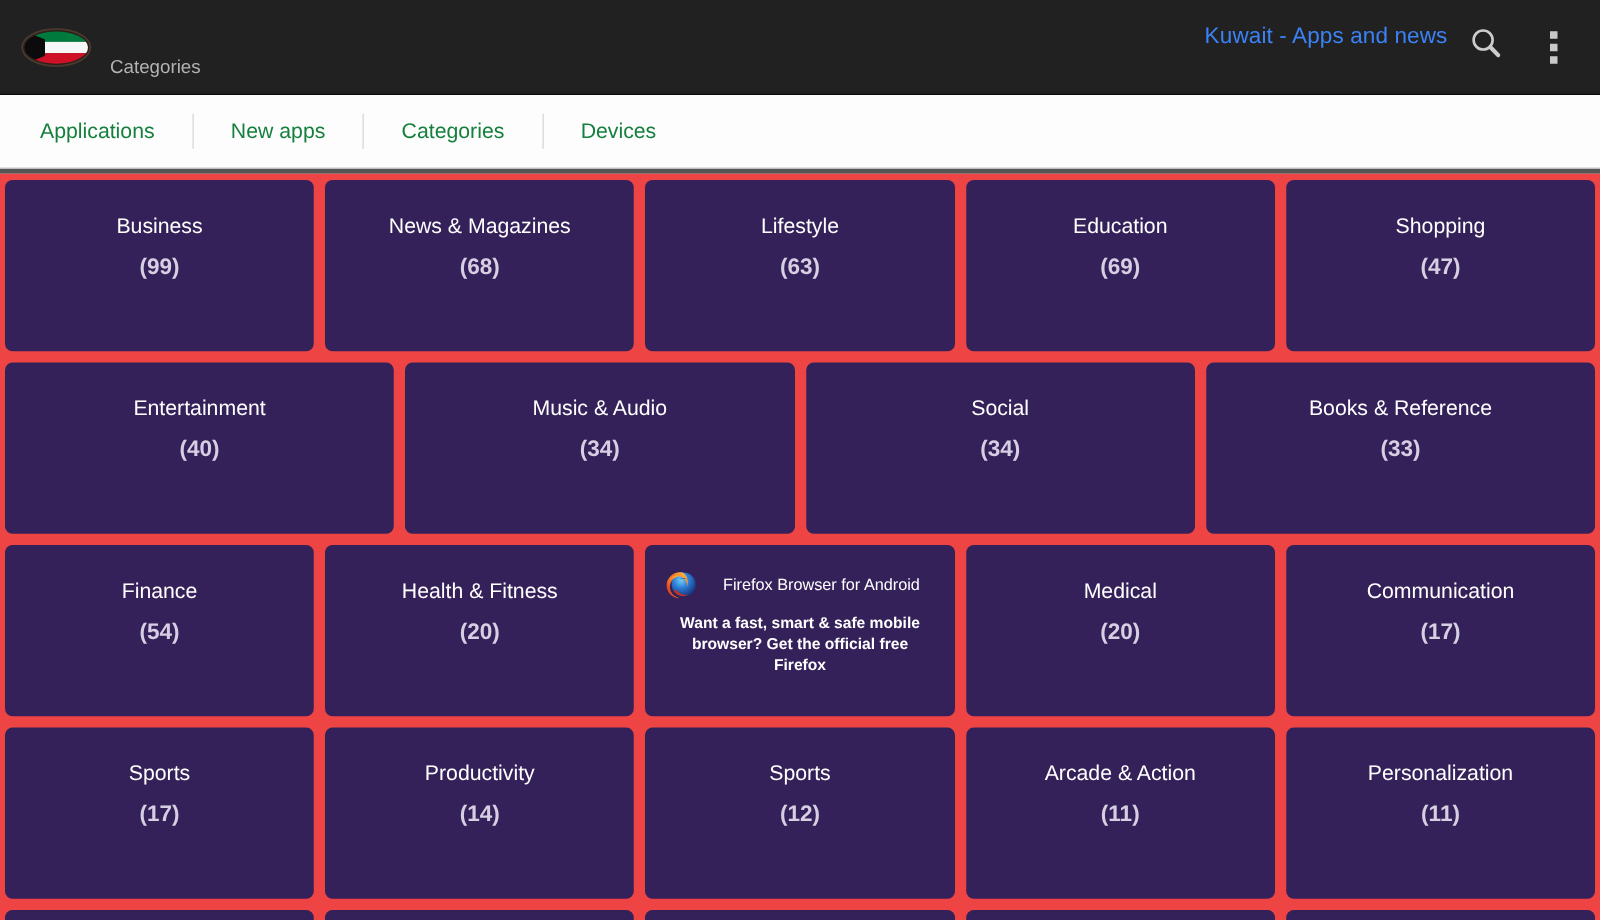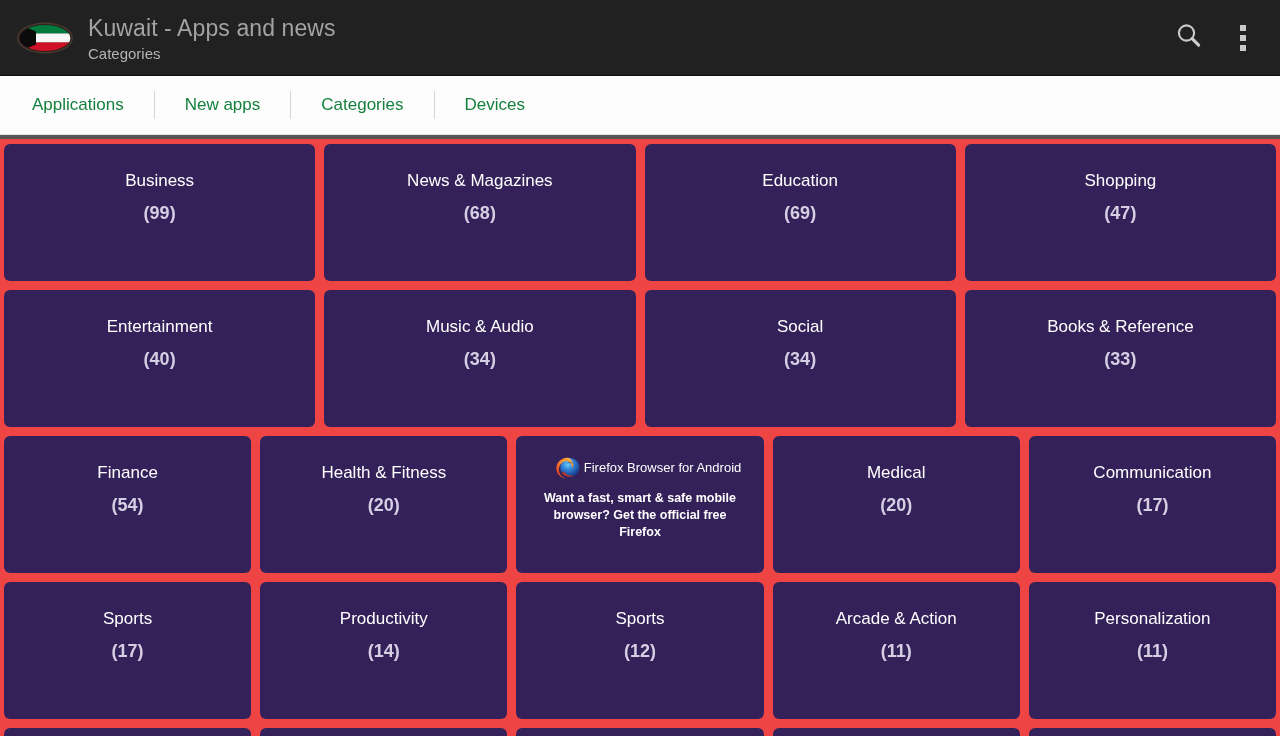--- a/index.html
+++ b/index.html
@@ -34,26 +34,27 @@
   .flag-badge svg { display: block; }
 
   .header-titles {
     display: flex;
     flex-direction: column;
     justify-content: center;
     flex: 1 1 auto;
     min-width: 0;
   }
   .header-title {
-    color: #a3a3a3;
-    font-size: 23px;
+    color: #3b82f6;
+    font-size: 18px;
     line-height: 30px;
     font-weight: 400;
     letter-spacing: 0.1px;
     white-space: nowrap;
+    text-align: right;
   }
   .header-subtitle {
     color: #b3b3b3;
     font-size: 15px;
     line-height: 19px;
     font-weight: 400;
     margin-top: 1px;
     white-space: nowrap;
   }
 
@@ -170,22 +171,22 @@
   }
 
   
   .tile-ad {
     padding-top: 18px;
     justify-content: flex-start;
   }
   .ad-head {
     display: flex;
     align-items: center;
-    gap: 1px;
-    justify-content: center;
+    gap: 18px;
+    justify-content: flex-start;
     width: 100%;
     padding-left: 16px;
   }
   .ff-logo { width: 28px; height: 28px; flex: 0 0 auto; display:block; }
   .ad-title {
     color: #ffffff;
     font-size: 13px;
     line-height: 16px;
     font-weight: 400;
     white-space: nowrap;
@@ -271,20 +272,24 @@
 <div class="grid-area">
 
   <div class="grid-row">
     <div class="tile">
       <div class="tile-name">Business</div>
       <div class="tile-count">(99)</div>
     </div>
     <div class="tile">
       <div class="tile-name">News &amp; Magazines</div>
       <div class="tile-count">(68)</div>
+    </div>
+    <div class="tile">
+      <div class="tile-name">Lifestyle</div>
+      <div class="tile-count">(63)</div>
     </div>
     <div class="tile">
       <div class="tile-name">Education</div>
       <div class="tile-count">(69)</div>
     </div>
     <div class="tile">
       <div class="tile-name">Shopping</div>
       <div class="tile-count">(47)</div>
     </div>
   </div>

